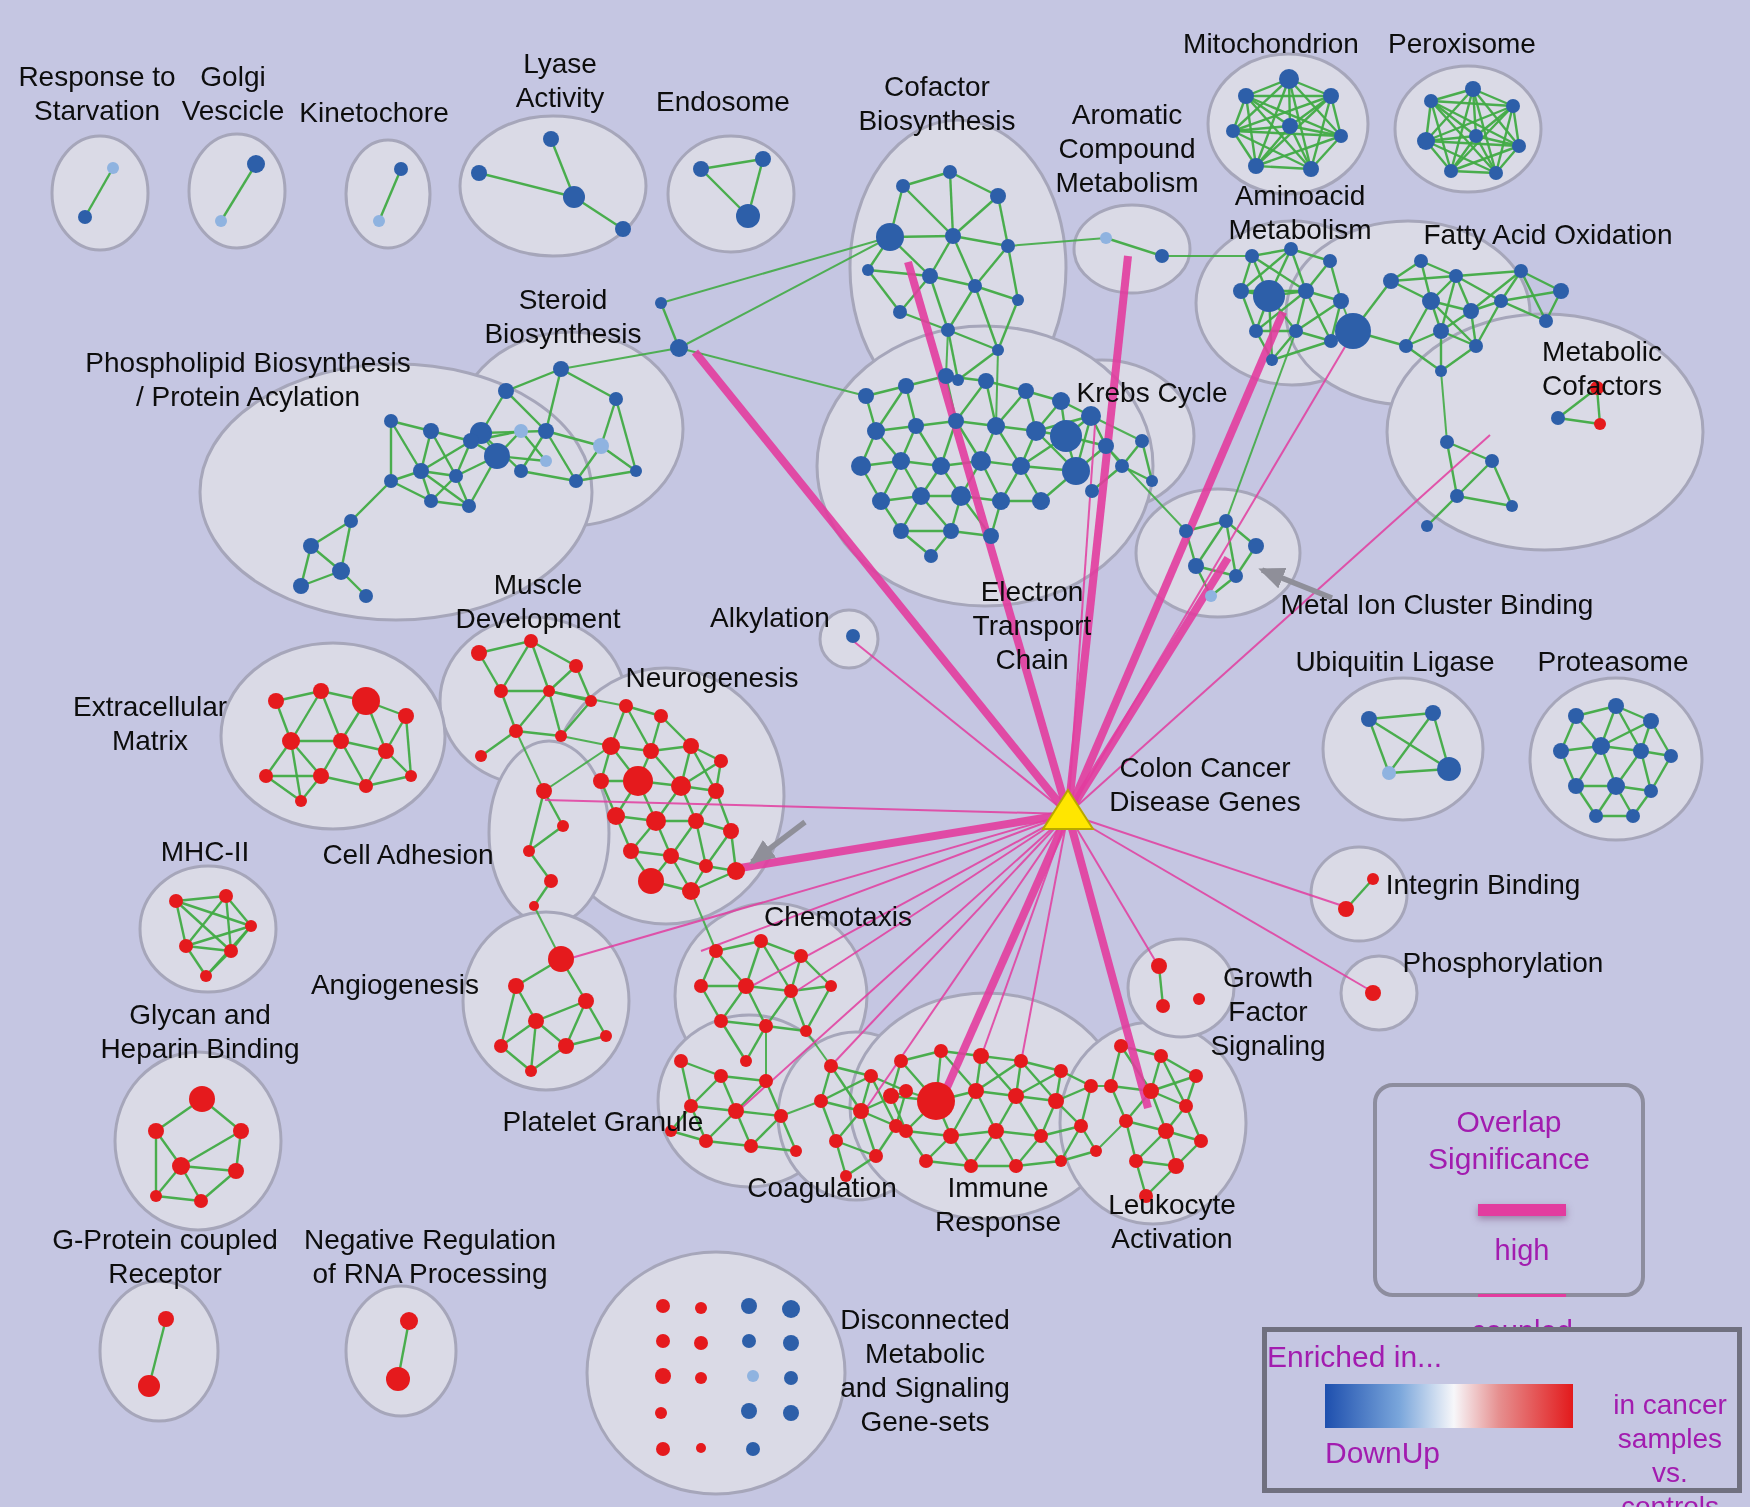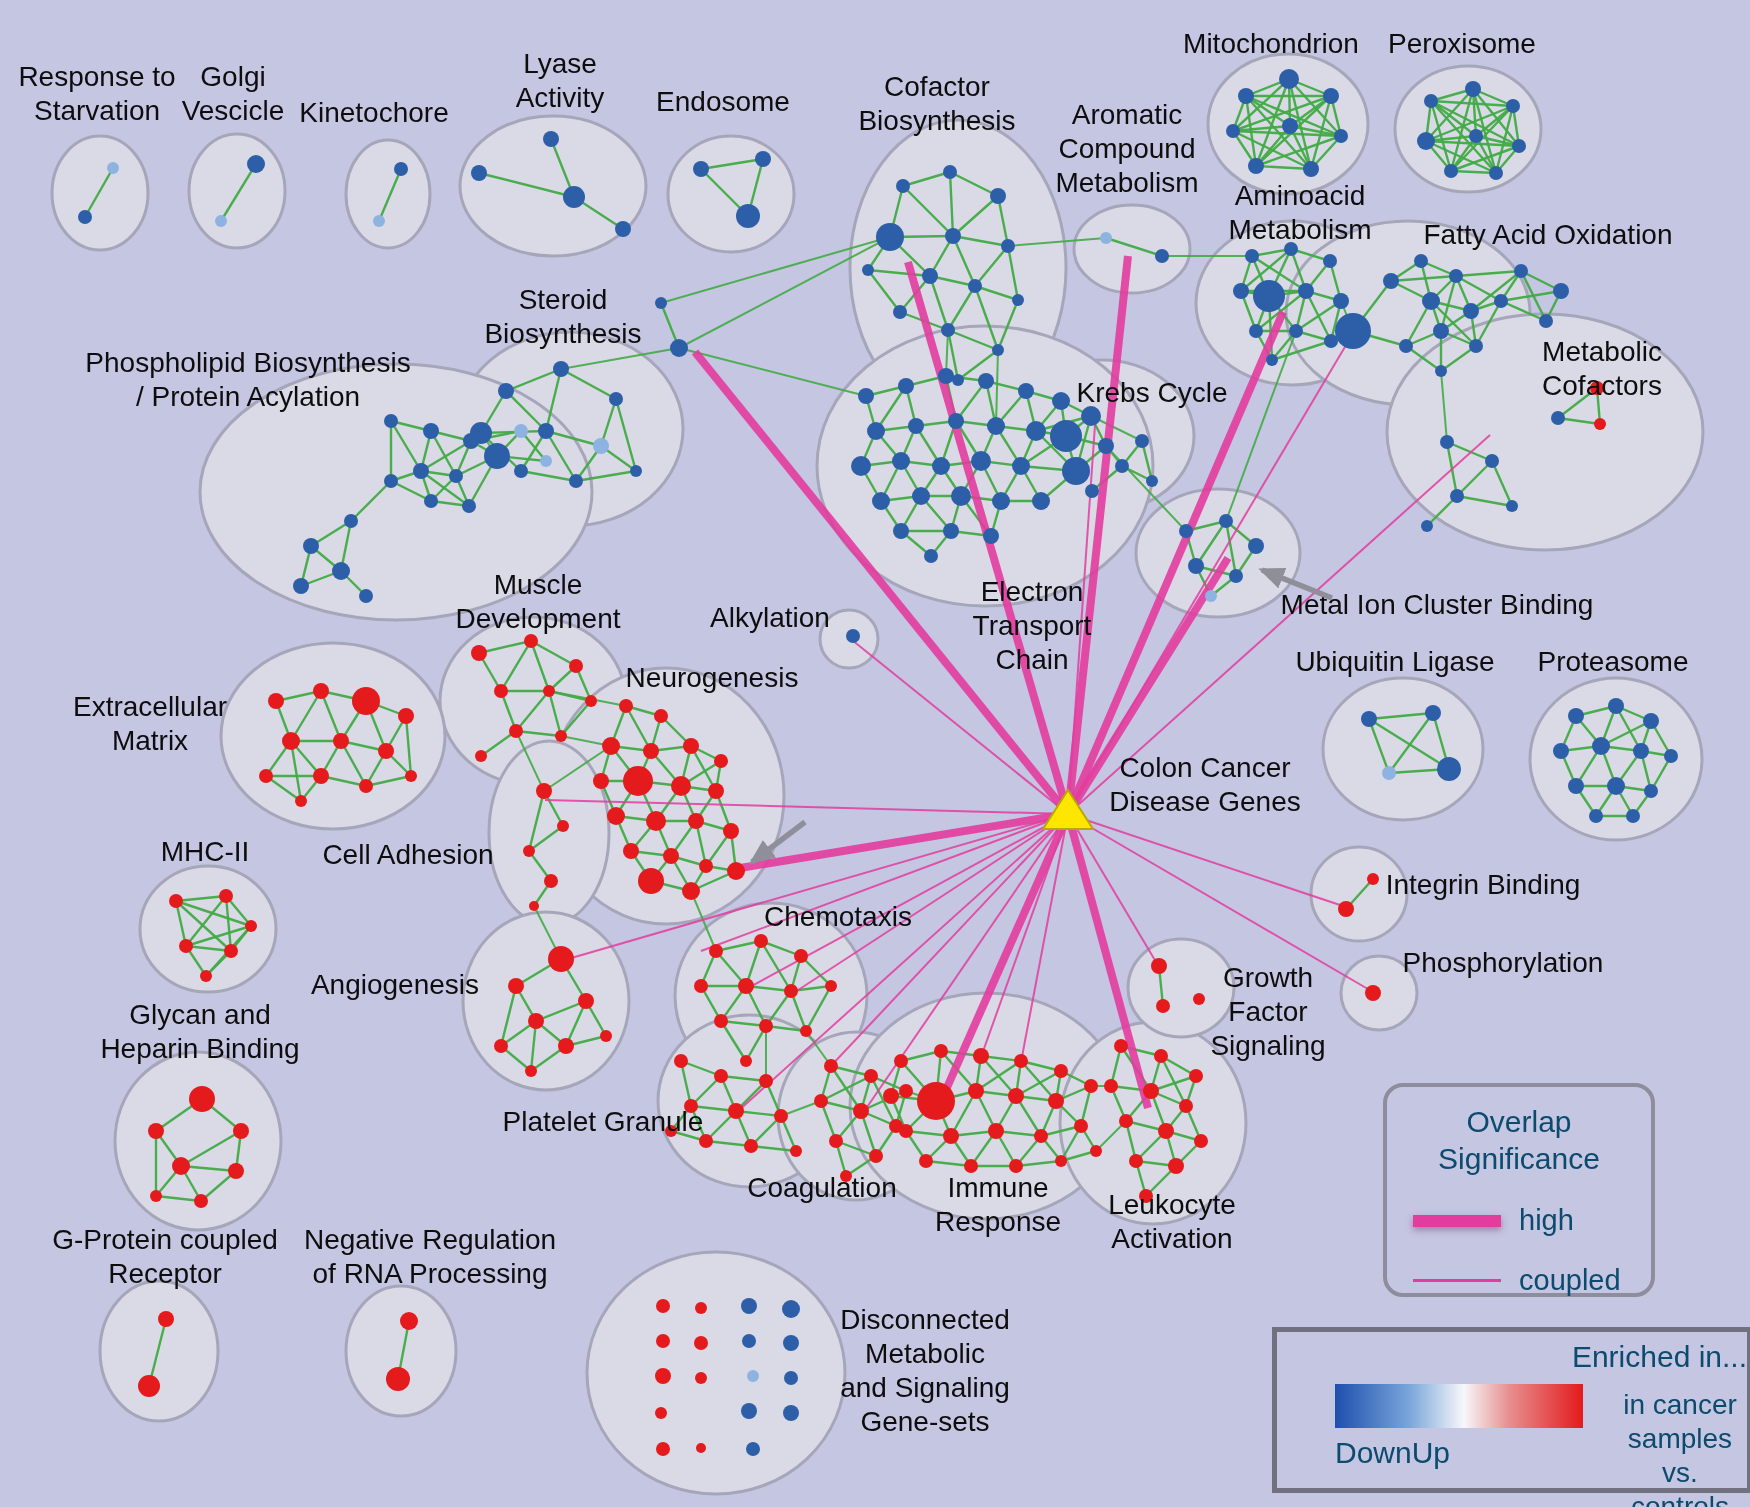--- a/index.html
+++ b/index.html
@@ -1,28 +1,28 @@
 <!DOCTYPE html>
 <html><head>
 <meta charset="utf-8">
 <style>
   html,body{margin:0;padding:0;background:#c5c6e2;}
   body{font-family:"Liberation Sans",sans-serif;}
   .stage{position:relative;width:1750px;height:1507px;background:#c5c6e2;overflow:hidden;}
   #net{position:absolute;left:0;top:0;width:1750px;height:1507px;display:block;}
   .lab{font-size:28px;fill:#0d0d0d;font-family:"Liberation Sans",sans-serif;}
-  .legend{position:absolute;box-sizing:border-box;color:#0c4a6e;margin-left:10px;}
+  .legend{position:absolute;box-sizing:border-box;color:#a21caf;}
   .overlap{left:1373px;top:1083px;width:272px;height:214px;border:4px solid #8d8d9e;border-radius:20px;padding-top:16px;}
   .lg-title{font-size:30px;text-align:center;line-height:37px;white-space:pre-line;}
-  .lg-row{display:flex;align-items:center;gap:18px;margin:27px 0 0 26px;}
+  .lg-row{display:flex;align-items:center;gap:18px;margin:27px 0 0 26px;flex-direction:column;}
   .sw-high{width:88px;height:12px;background:#e23c9f;box-shadow:0 3px 7px rgba(110,60,110,.5);}
   .sw-mod{width:88px;height:3px;background:#e23c9f;}
   .lg-text{font-size:29px;}
   .enriched{left:1262px;top:1327px;width:480px;height:166px;border:5px solid #70707f;padding-top:8px;background:#c5c6e2;}
-  .en-title{font-size:30px;text-align:right;}
+  .en-title{font-size:30px;text-align:left;}
   .en-row{display:flex;margin-top:10px;}
   .en-col{margin-left:58px;}
   .grad{width:248px;height:44px;}
   .en-ends{display:flex;justify-content:flex-start;font-size:30px;margin-top:8px;}
   .en-note{font-size:28px;line-height:34px;text-align:center;white-space:pre-line;margin-left:30px;margin-top:4px;}
 </style>
 </head>
 <body>
 
 <div class="stage">

